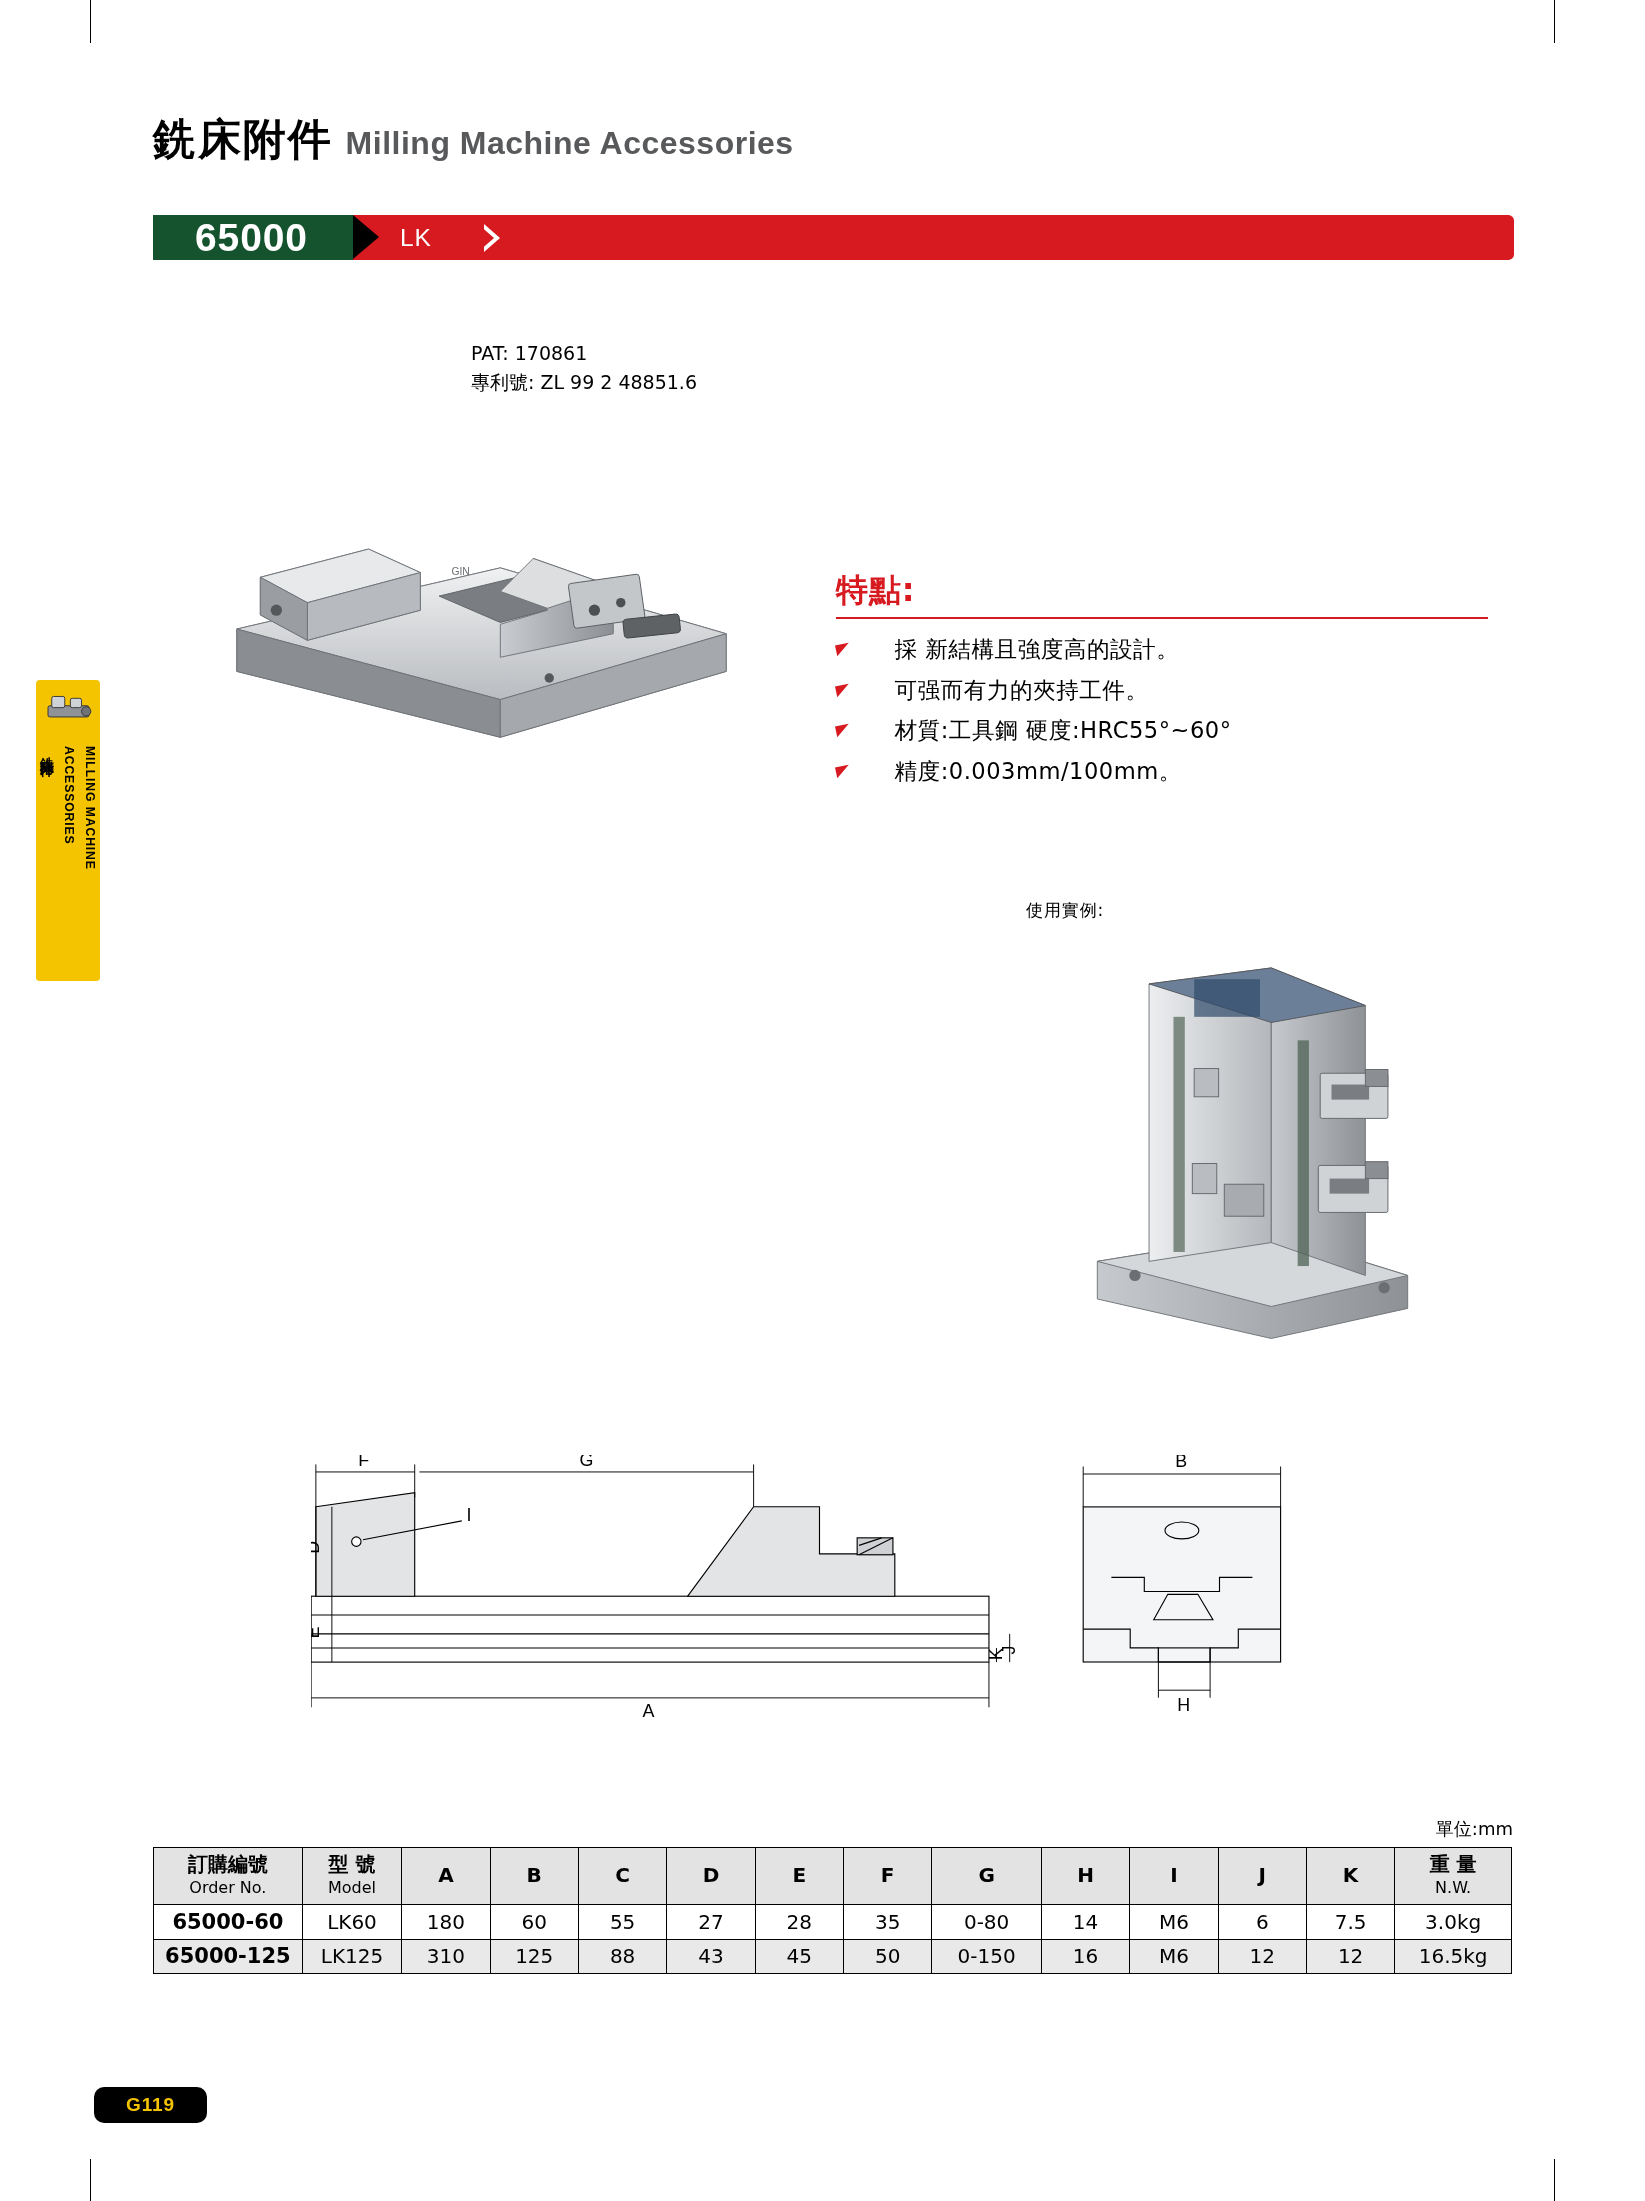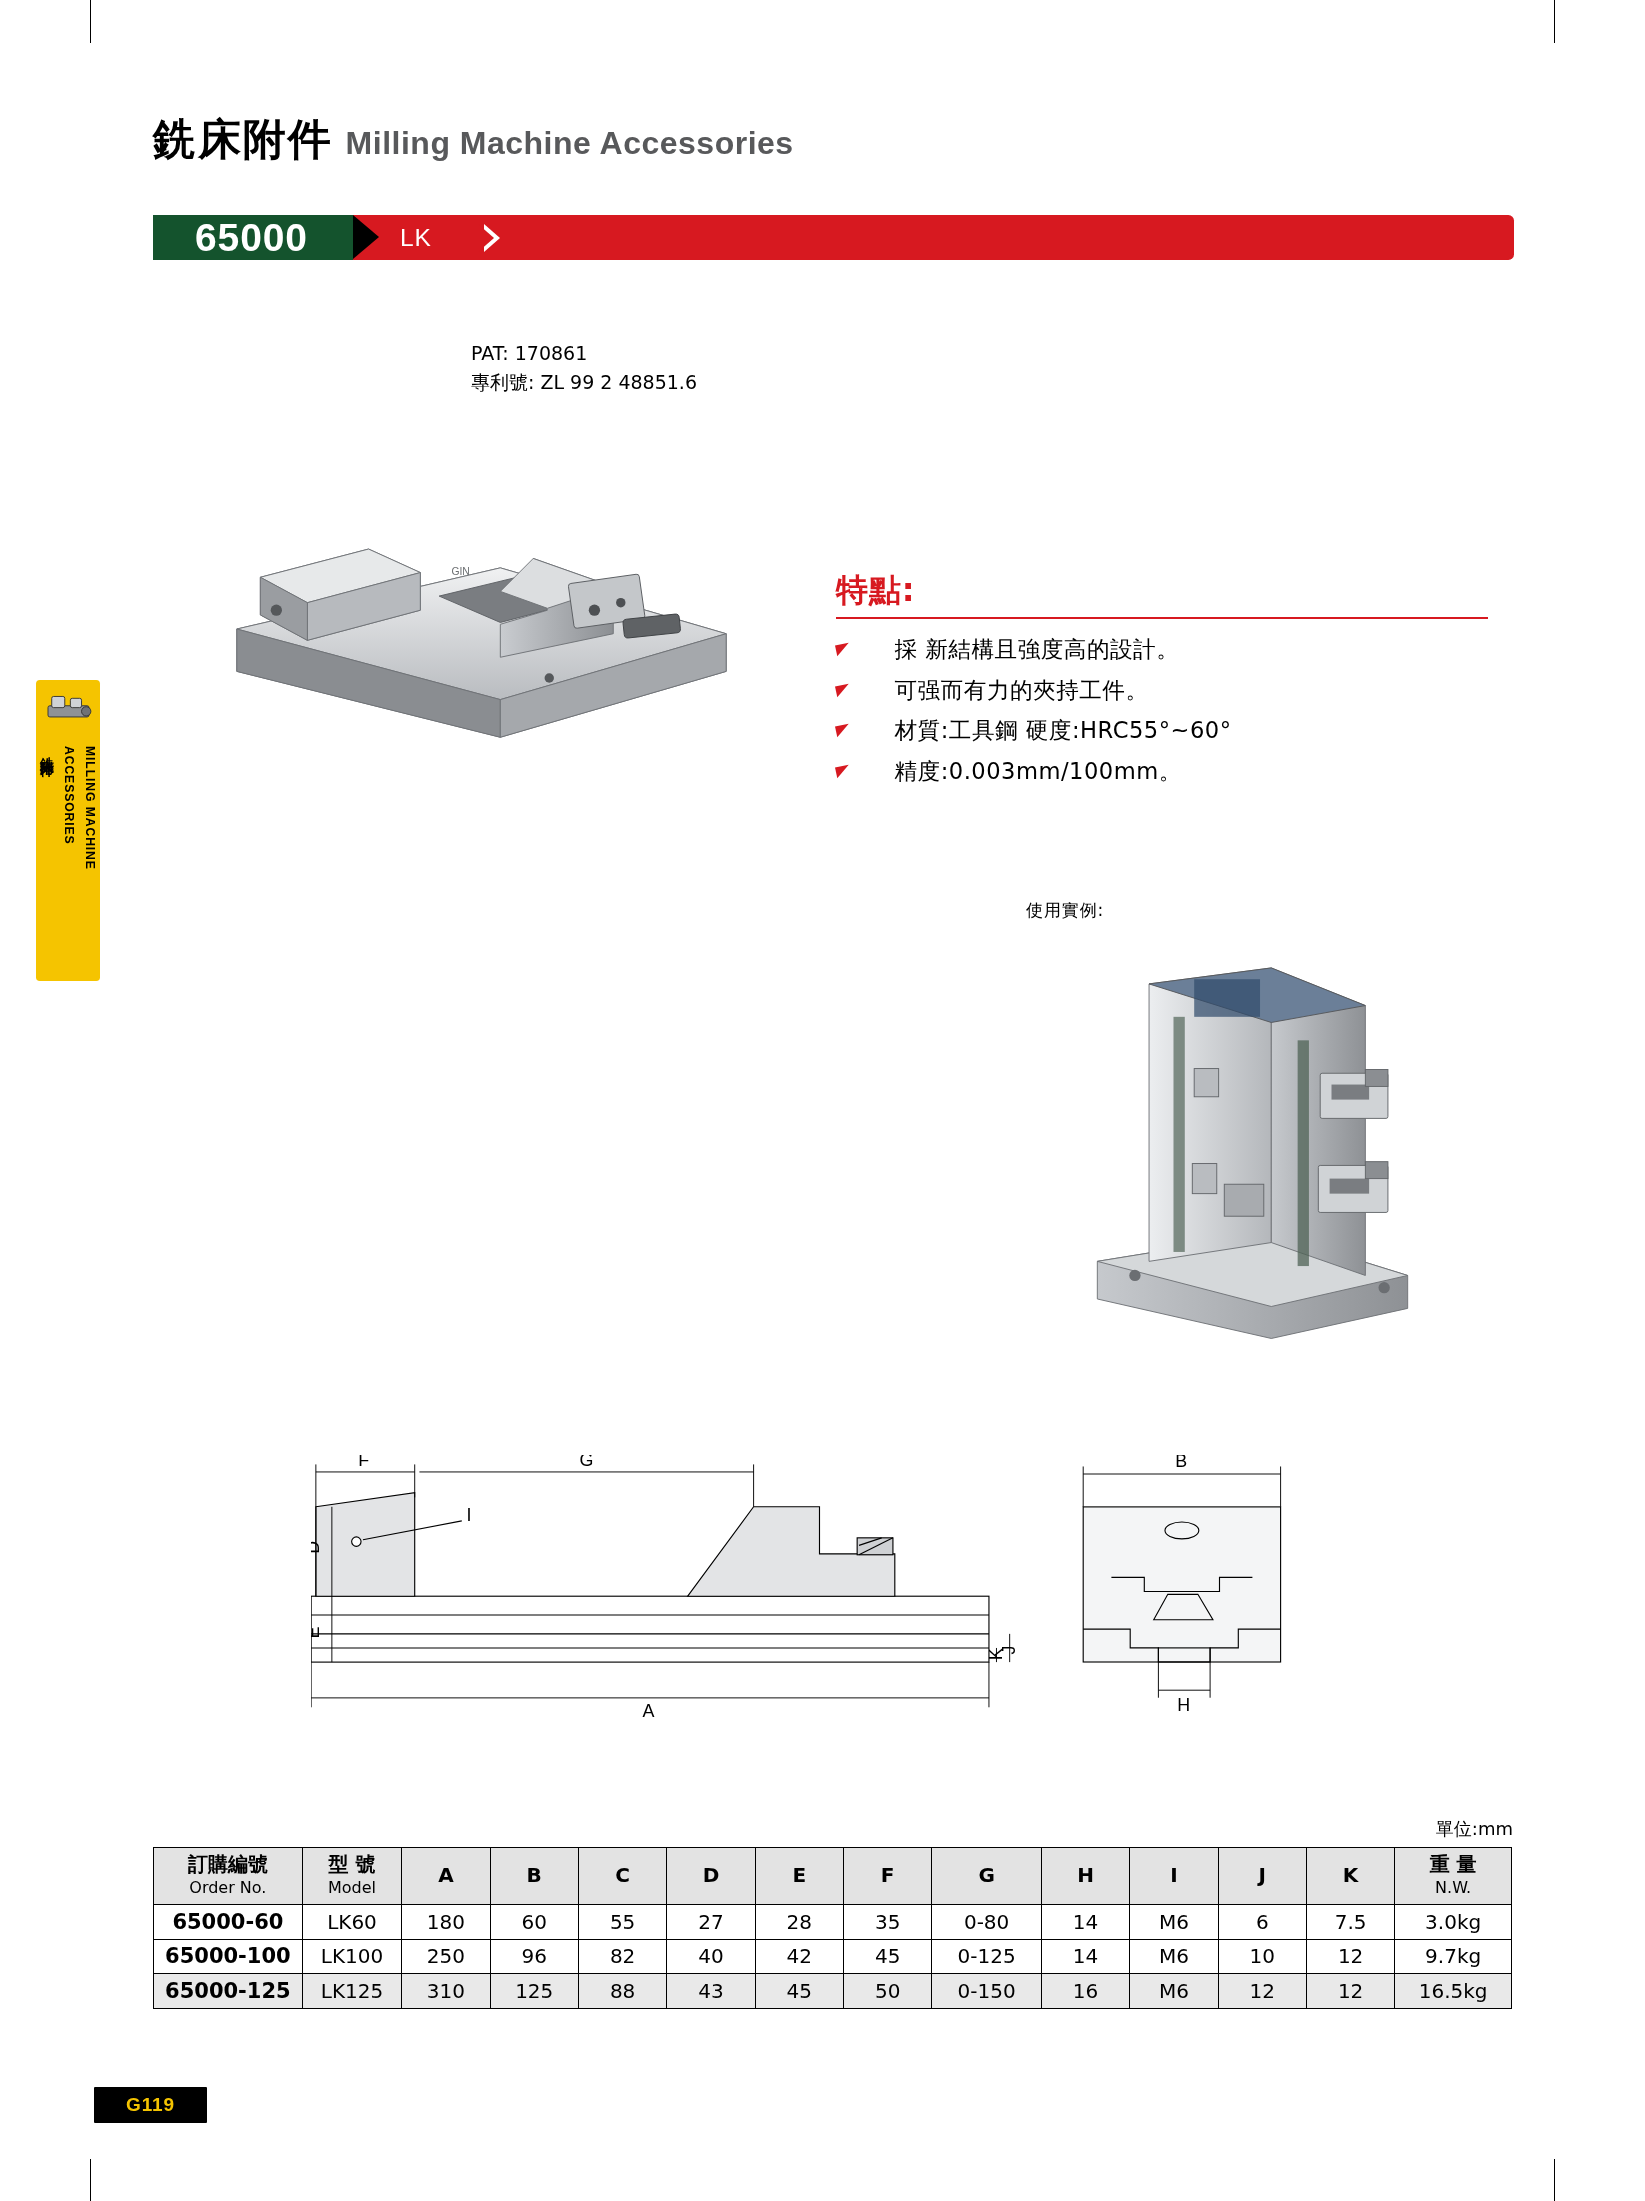--- a/index.html
+++ b/index.html
@@ -59,21 +59,21 @@
   .unit{position:absolute;right:132px;top:1817px;font-size:18px;font-family:"DejaVu Sans","Liberation Sans",sans-serif;}
 
   
   table.spec{position:absolute;left:153px;top:1847px;border-collapse:collapse;width:1359px;}
   table.spec th,table.spec td{border:0.9px solid #000;text-align:center;font-size:20px;padding:4.7px 1.9px;font-family:"DejaVu Sans","Liberation Sans",sans-serif;}
   table.spec th{background:#e3e3e3;font-weight:bold;line-height:23.5px;}
   table.spec th .sub{font-weight:normal;font-size:16px;display:block;}
   table.spec td.ord{font-weight:bold;font-size:21px;}
   table.spec tr.alt td{background:#e9e9e9;}
 
-  .pagenum{position:absolute;left:94px;bottom:79px;width:113px;height:36px;background:#000;border-radius:1px;display:flex;align-items:center;justify-content:center;}
+  .pagenum{position:absolute;left:94px;bottom:79px;width:113px;height:36px;background:#000;border-radius:10px;display:flex;align-items:center;justify-content:center;}
   .pagenum span{color:#f5c400;font-size:19px;font-weight:bold;letter-spacing:0.9px;}
 </style>
 </head>
 <body>
 
 <div class="page">
 
   <div class="crop tl-v"></div>
   <div class="crop tr-v"></div>
   <div class="crop bl-v"></div>
@@ -327,36 +327,20 @@
         <td>27</td>
         <td>28</td>
         <td>35</td>
         <td>0-80</td>
         <td>14</td>
         <td>M6</td>
         <td>6</td>
         <td>7.5</td>
         <td>3.0kg</td>
       </tr>
-      <tr>
-        <td class="ord">65000-100</td>
-        <td>LK100</td>
-        <td>250</td>
-        <td>96</td>
-        <td>82</td>
-        <td>40</td>
-        <td>42</td>
-        <td>45</td>
-        <td>0-125</td>
-        <td>14</td>
-        <td>M6</td>
-        <td>10</td>
-        <td>12</td>
-        <td>9.7kg</td>
-      </tr>
       <tr class="alt">
         <td class="ord">65000-125</td>
         <td>LK125</td>
         <td>310</td>
         <td>125</td>
         <td>88</td>
         <td>43</td>
         <td>45</td>
         <td>50</td>
         <td>0-150</td>

